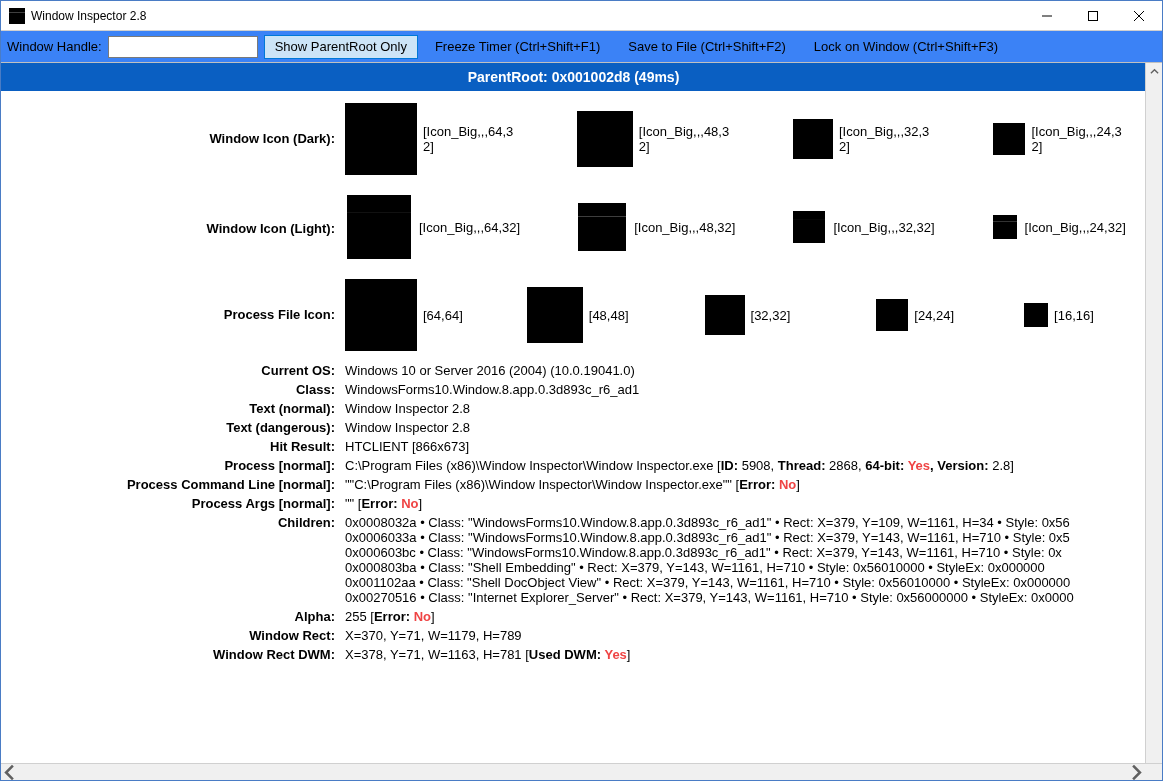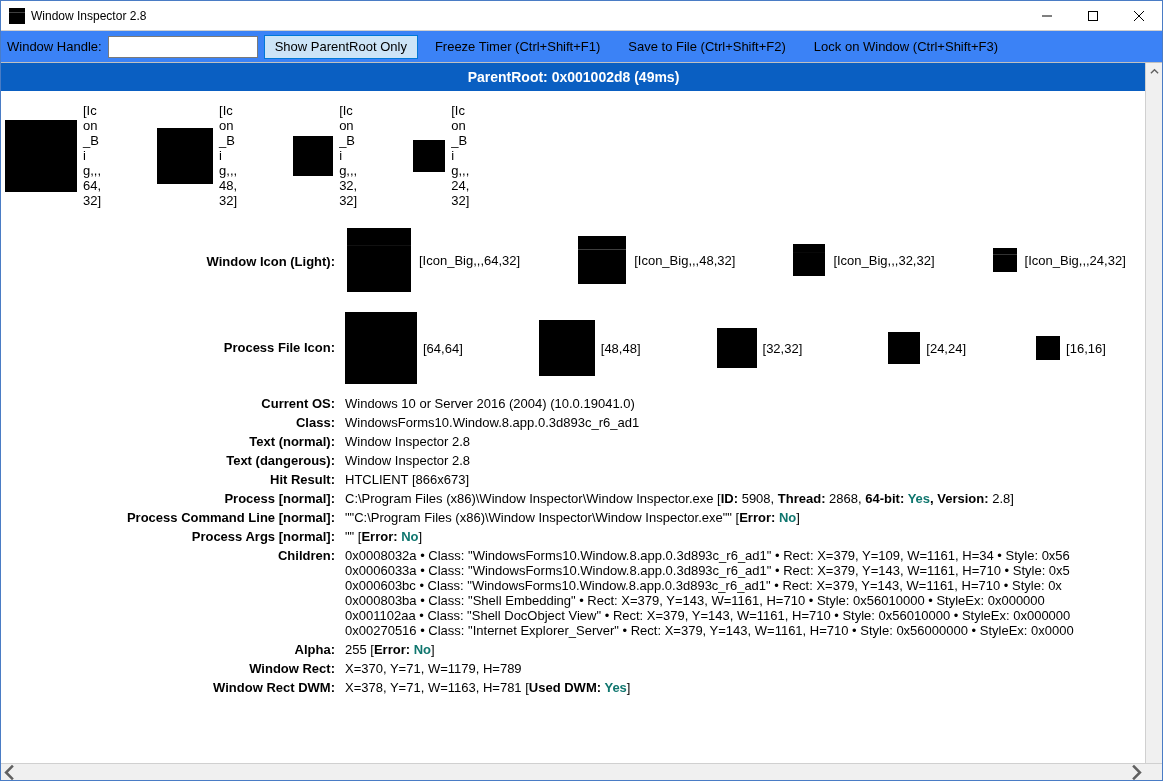--- a/index.html
+++ b/index.html
@@ -29,21 +29,21 @@
   .banner { background: #0a5fc2; color: #fff; font-weight: bold; height: 28px; display: flex; align-items: center; justify-content: center; font-size: 14px; }
   .grid { display: grid; grid-template-columns: 340px 1fr; }
   .row-label { text-align: right; font-weight: bold; padding: 2px 6px 2px 2px; font-size: 13px; }
   .row-value { padding: 2px 4px; font-size: 13px; word-break: break-all; }
   .iconrow { display: flex; align-items: center; gap: 16px; }
   .iconbox { display: flex; align-items: center; gap: 6px; margin-right: 40px; }
   .iconbox:last-child { margin-right: 12px; }
   .icon-img { display: inline-block; border: 2px solid transparent; }
   .icon-img.dark-bg { background: #000; padding: 2px; }
   .icon-img .wiicon { display: block; }
-  .green { color: #0f766e; font-weight: bold; }
+  .green { color: #ef4444; font-weight: bold; }
   .bold { font-weight: bold; }
   .childline { white-space: nowrap; overflow: hidden; text-overflow: clip; }
 </style>
 </head>
 <body>
 
 <svg width="0" height="0" style="position:absolute">
   <defs>
     <g id="wi-icon">
       <rect class="wtop" x="0" y="0" width="100" height="28"></rect>
@@ -93,20 +93,21 @@
 
   <div class="content">
     <div class="viewport">
       <div class="inner">
         <div class="banner">ParentRoot: 0x001002d8 (49ms)</div>
 
         <div style="height:10px"></div>
 
         <div class="grid">
 
+          <div class="row-label" style="padding-top:30px">Window Icon (Dark):</div>
           <div class="row-value iconrow">
             <div class="iconbox">
                 <span class="icon-img dark-bg">
                   <svg class="wiicon" viewBox="0 0 100 100" width="64" height="64">
                     <use href="#wi-icon"></use>
                   </svg>
                 </span>
                 <span>[Icon_Big,,,64,32]</span>
               </div>
             <div class="iconbox">
@@ -170,21 +171,21 @@
                   </svg>
                 </span>
                 <span>[Icon_Big,,,24,32]</span>
               </div>
           </div>
 
           <div style="grid-column:1/3;height:14px"></div>
 
           <div class="row-label" style="padding-top:30px">Process File Icon:</div>
           <div class="row-value iconrow">
-            <div class="iconbox" style="margin-right:60px">
+            <div class="iconbox" style="margin-right:48px">
                 <span class="icon-img dark-bg">
                   <svg class="wiicon" viewBox="0 0 100 100" width="64" height="64">
                     <use href="#wi-icon"></use>
                   </svg>
                 </span>
                 <span>[64,64]</span>
               </div>
             <div class="iconbox" style="margin-right:60px">
                 <span class="icon-img dark-bg">
                   <svg class="wiicon" viewBox="0 0 100 100" width="48" height="48">

